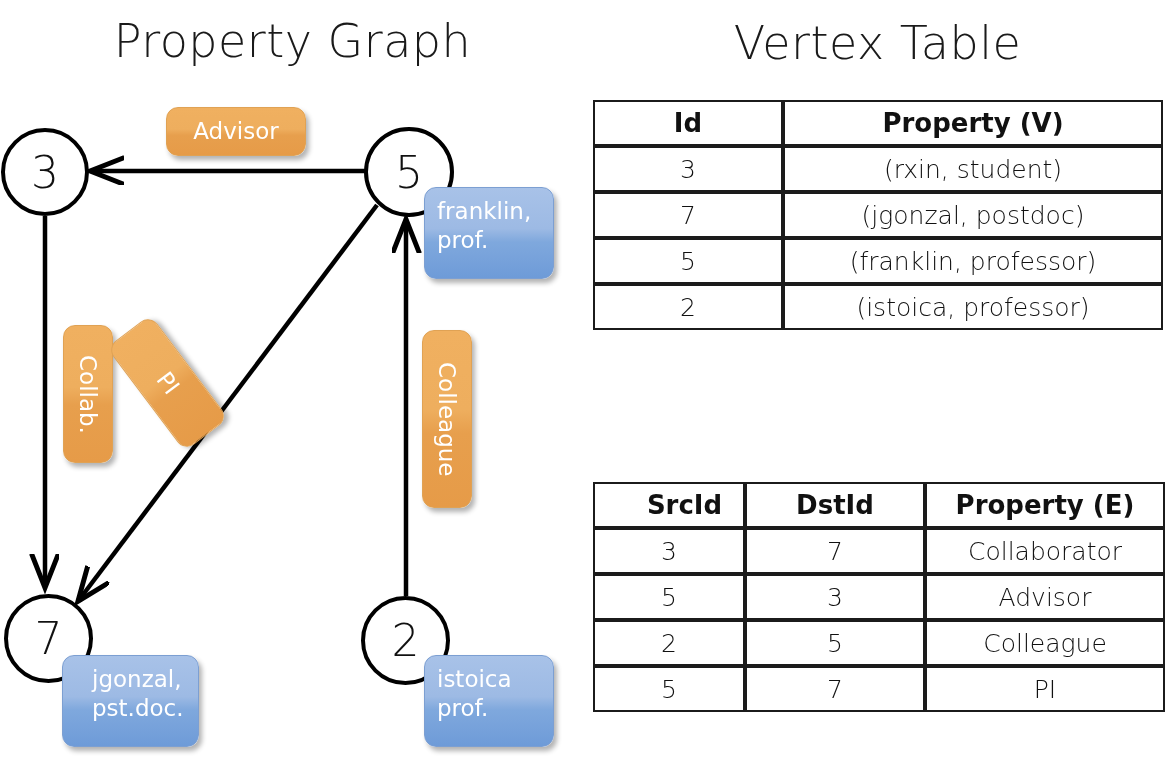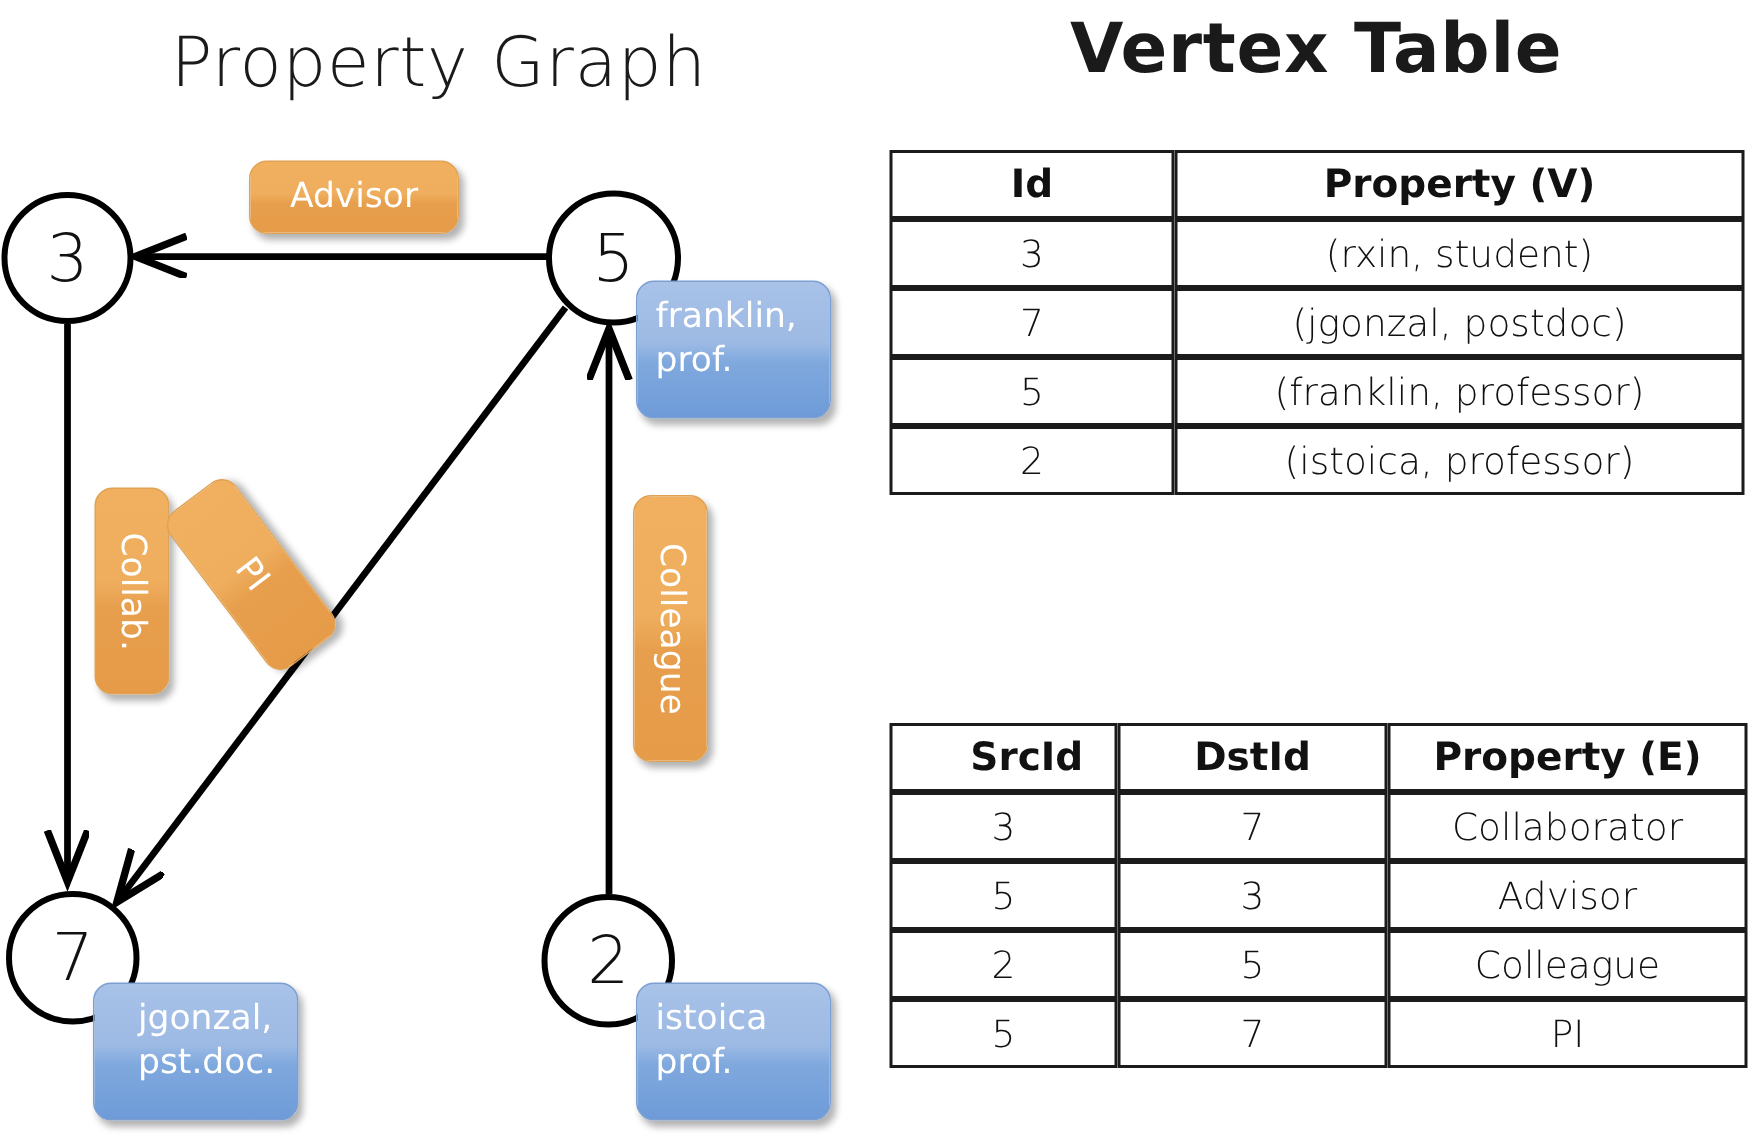--- a/index.html
+++ b/index.html
@@ -159,21 +159,21 @@
   <div class="prop-box orange-box" style="left:140px;top:318px;width:55px;height:130px;transform:rotate(-37deg);transform-origin:50% 50%;">
     <span class="vlabel">PI</span>
   </div>
 
   <div class="prop-box orange-box" style="left:422px;top:330px;width:50px;height:178px;">
     <span class="vlabel">Colleague</span>
   </div>
 </div>
 
 <div class="panel" style="left:585px;top:0;width:585px;height:385px;">
-  <div class="big-title" style="left:0;top:9px;width:585px;font-weight:bold;">Vertex Table</div>
+  <div class="big-title" style="left:0;top:20px;width:585px;">Vertex Table</div>
 
   <table class="gtable" style="left:8px;top:100px;width:570px;">
     <thead>
       <tr>
         <th style="width:190px;">Id</th>
         <th class="blue-cell">Property (V)</th>
       </tr>
     </thead>
     <tbody>
       <tr>

